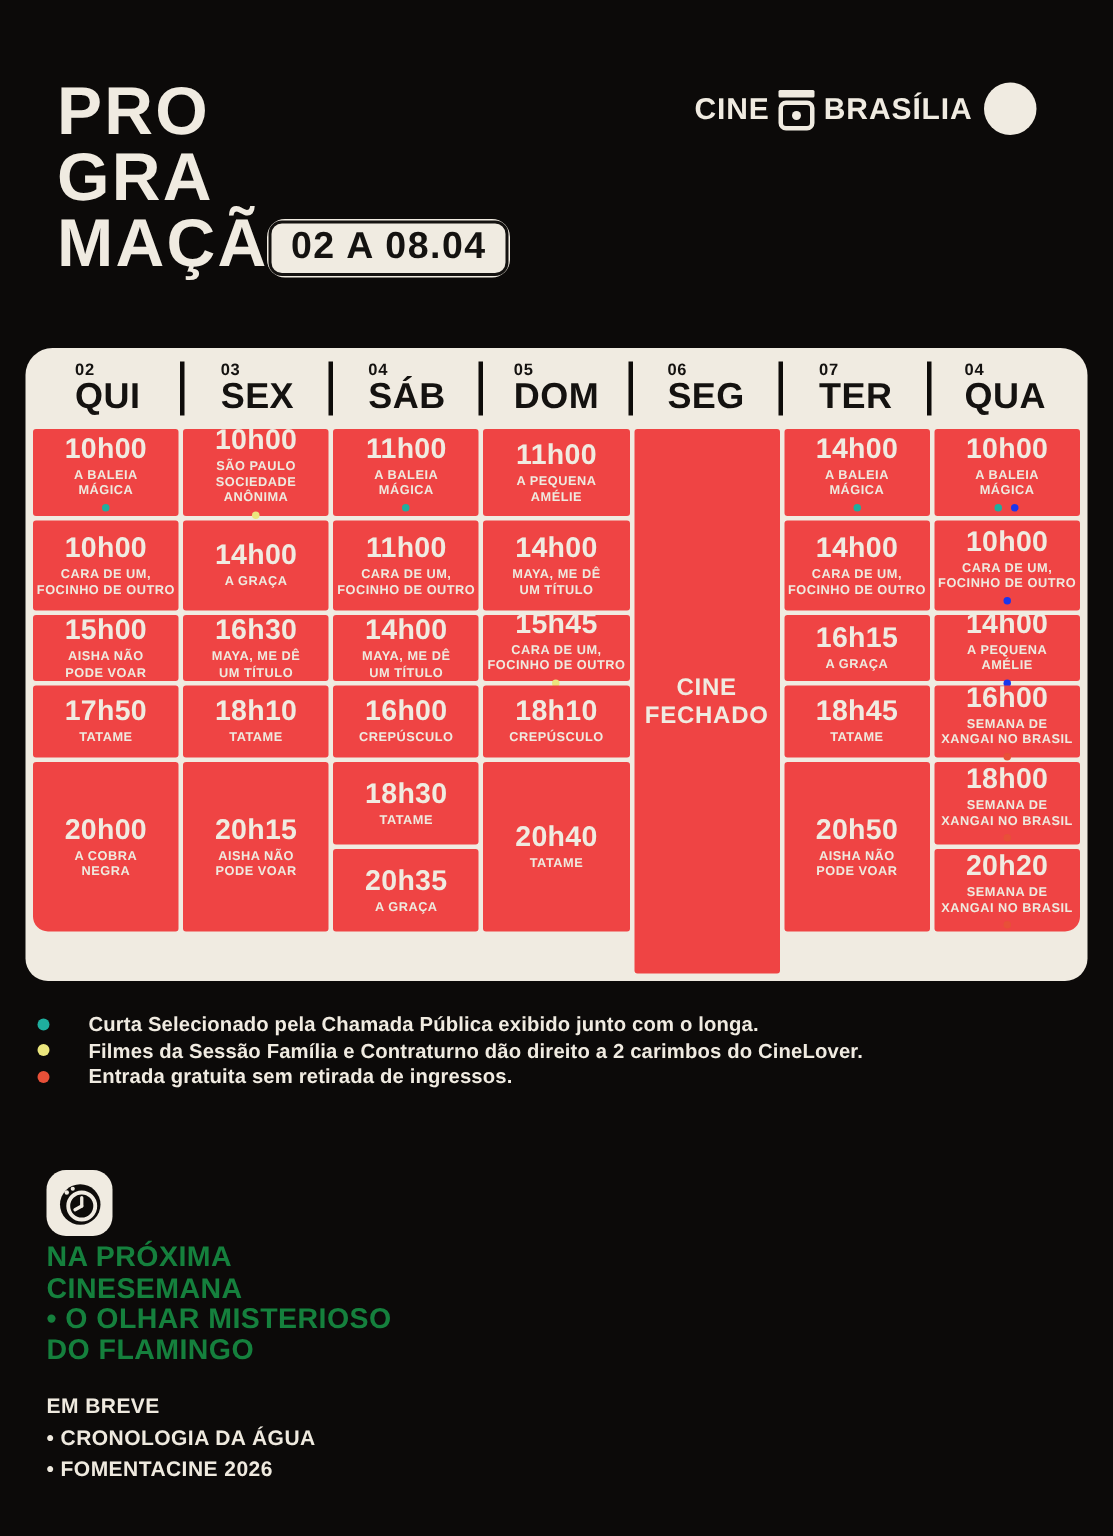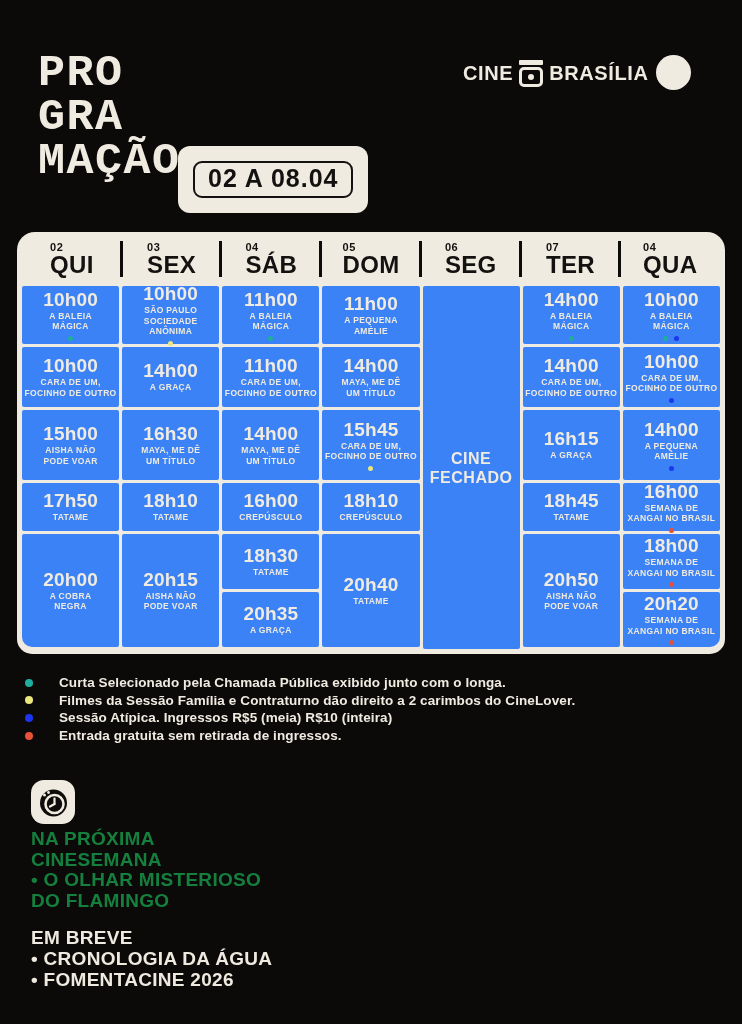--- a/index.html
+++ b/index.html
@@ -3,51 +3,51 @@
 <meta charset="utf-8">
 <style>
   html,body{margin:0;padding:0;background:#0C0A09;}
   body{width:742px;height:1024px;overflow:hidden;
        font-family:"Liberation Sans","DejaVu Sans",sans-serif;
        -webkit-font-smoothing:antialiased;}
   .poster{position:relative;width:742px;height:1024px;background:#0C0A09;color:#F0EBE1;}
 
   
   .title{position:absolute;left:38px;top:52px;font-size:45px;font-weight:bold;
-         line-height:44px;letter-spacing:1.5px;color:#F0EBE1;font-family:Liberation Mono, monospace;}
+         line-height:44px;letter-spacing:1.5px;color:#F0EBE1;}
   .title span{display:block;}
   .logo{position:absolute;left:463px;top:60px;display:flex;align-items:center;gap:6px;
         font-size:20px;font-weight:bold;letter-spacing:.6px;color:#F0EBE1;}
   .logo-glyph{display:inline-flex;flex-direction:column;width:24px;gap:2px;}
   .logo-glyph .bar{height:5px;background:#F0EBE1;border-radius:1px;}
   .logo-glyph .box{height:14px;border:3px solid #F0EBE1;border-radius:5px;
                    display:flex;align-items:center;justify-content:center;background:#0C0A09;}
   .logo-glyph .pupil{width:6px;height:6px;border-radius:50%;background:#F0EBE1;}
   .corner-circle{position:absolute;left:656px;top:55px;width:35px;height:35px;
                  border-radius:50%;background:#F0EBE1;}
-  .badge{position:absolute;left:178px;top:146px;background:#F0EBE1;border-radius:12px;padding:15px;}
+  .badge{position:absolute;left:178px;top:146px;background:#F0EBE1;border-radius:12px;padding:1px;}
   .badge-inner{border:2px solid #141210;border-radius:9px;padding:1px 13px 3px;
                color:#141210;font-size:25px;font-weight:bold;letter-spacing:1px;}
 
   
   .table{position:absolute;left:17px;top:232px;width:708px;box-sizing:border-box;
          background:#F0EBE1;border-radius:18px 18px 15px 15px;padding:0 5px 5px;overflow:hidden;}
   .hrow{display:flex;height:54px;}
   .hcell{flex:1;position:relative;display:flex;flex-direction:column;justify-content:center;
          align-items:center;color:#141210;}
   .hcell:not(:last-child)::after{content:"";position:absolute;right:-1px;top:9px;bottom:9px;
          width:3px;background:#0E0C0A;}
   .hinner{text-align:left;}
   .hnum{font-size:11px;font-weight:bold;letter-spacing:.5px;line-height:11px;}
   .hname{font-size:24px;font-weight:bold;letter-spacing:.3px;line-height:24px;}
   .tbody{display:flex;gap:3px;}
   .col{flex:1;display:flex;flex-direction:column;gap:3px;}
-  .cell{background:#3b82f6;display:flex;flex-direction:column;align-items:center;
+  .cell{background:#ef4444;display:flex;flex-direction:column;align-items:center;
         justify-content:center;text-align:center;border-radius:2px;padding:2px;box-sizing:border-box;}
-  .h-r1{height:58px}.h-r2{height:60px}.h-r3{height:70px}.h-r4{height:48px}
+  .h-r1{height:58px}.h-r2{height:60px}.h-r3{height:44px}.h-r4{height:48px}
   .h-tall{height:113px}.h-half{height:55px}.h-full{height:363px}
   .col:first-child .cell:last-child{border-bottom-left-radius:10px;}
   .col:last-child .cell:last-child{border-bottom-right-radius:10px;}
   .time{font-size:19px;font-weight:bold;letter-spacing:.2px;line-height:20px;color:#F0EBE1;}
   .mtitle{font-size:8.5px;font-weight:bold;letter-spacing:.35px;line-height:10.5px;
           margin-top:1px;color:#EFEADF;}
   .mtitle span{display:block;}
   .dots{display:flex;gap:6px;margin-top:4px;}
   .dot{width:5px;height:5px;border-radius:50%;display:inline-block;}
   .closed{justify-content:center;}
@@ -57,21 +57,21 @@
   .legend{position:absolute;left:25px;top:674px;}
   .legend-item{display:flex;align-items:center;gap:26px;height:17.6px;}
   .legend-dot{width:8px;height:8px;border-radius:50%;flex:0 0 auto;}
   .legend-text{font-size:13.5px;font-weight:bold;letter-spacing:.1px;color:#F0EBE1;}
 
   
   .clock-badge{position:absolute;left:31px;top:780px;width:44px;height:44px;
                border-radius:13px;background:#F0EBE1;display:flex;align-items:center;justify-content:center;}
   .next-block{position:absolute;left:31px;top:829px;font-size:19px;line-height:20.5px;
               font-weight:bold;letter-spacing:.3px;color:#15803d;}
-  .soon-block{position:absolute;left:31px;top:927px;font-size:19px;line-height:21px;
+  .soon-block{position:absolute;left:31px;top:927px;font-size:14px;line-height:21px;
               font-weight:bold;letter-spacing:.3px;color:#EFEADF;}
   .next-block div,.soon-block div{display:block;}
 </style>
 </head>
 <body>
 
 <div class="poster">
 
   <div class="title">
     <span>PRO</span>
@@ -415,24 +415,20 @@
   <div class="legend">
       <div class="legend-item">
         <span class="legend-dot" style="background: rgb(31, 174, 158);"></span>
         <span class="legend-text">Curta Selecionado pela Chamada Pública exibido junto com o longa.</span>
       </div>
       <div class="legend-item">
         <span class="legend-dot" style="background: rgb(235, 230, 125);"></span>
         <span class="legend-text">Filmes da Sessão Família e Contraturno dão direito a 2 carimbos do CineLover.</span>
       </div>
       <div class="legend-item">
-        <span class="legend-dot" style="background: rgb(27, 54, 238);"></span>
-        <span class="legend-text">Sessão Atípica. Ingressos R$5 (meia) R$10 (inteira)</span>
-      </div>
-      <div class="legend-item">
         <span class="legend-dot" style="background: rgb(232, 80, 56);"></span>
         <span class="legend-text">Entrada gratuita sem retirada de ingressos.</span>
       </div>
     </div>
 
   <div class="clock-badge">
     <svg width="34" height="34" viewBox="0 0 34 34">
       <circle cx="17.5" cy="18" r="13.5" fill="#0E0C0A"></circle>
       <circle cx="18.5" cy="19" r="9" fill="none" stroke="#F0EBE1" stroke-width="2.6"></circle>
       <line x1="18.5" y1="19" x2="18.5" y2="13.5" stroke="#F0EBE1" stroke-width="2.2" stroke-linecap="round"></line>

